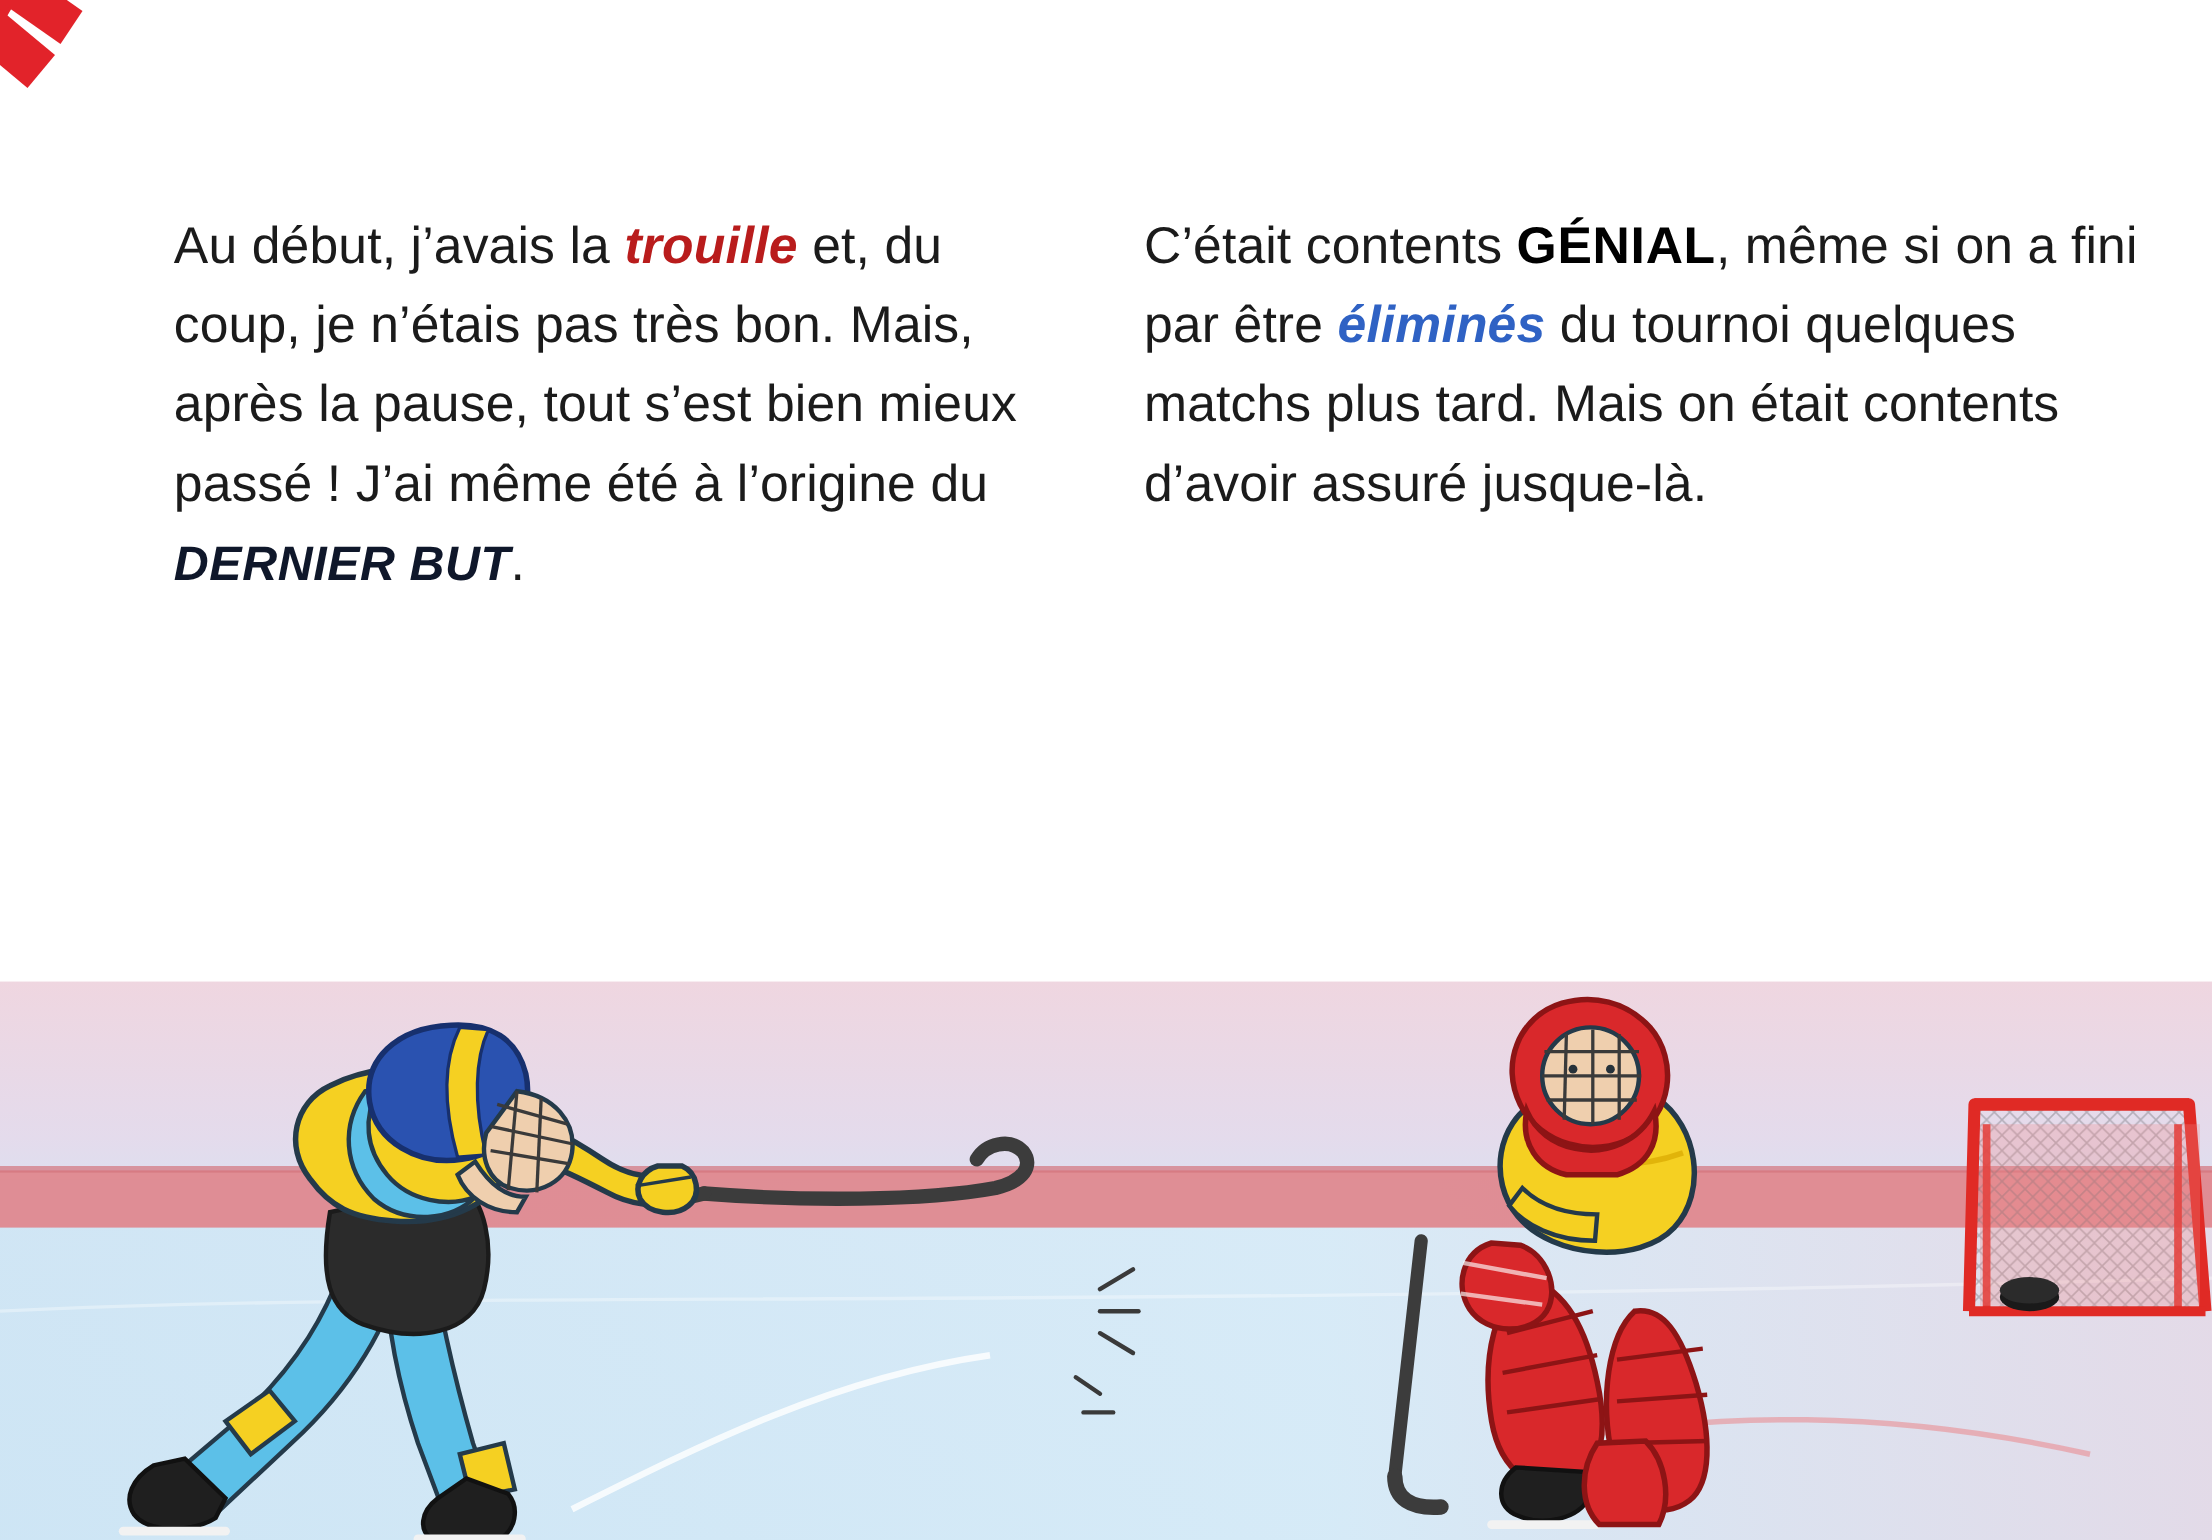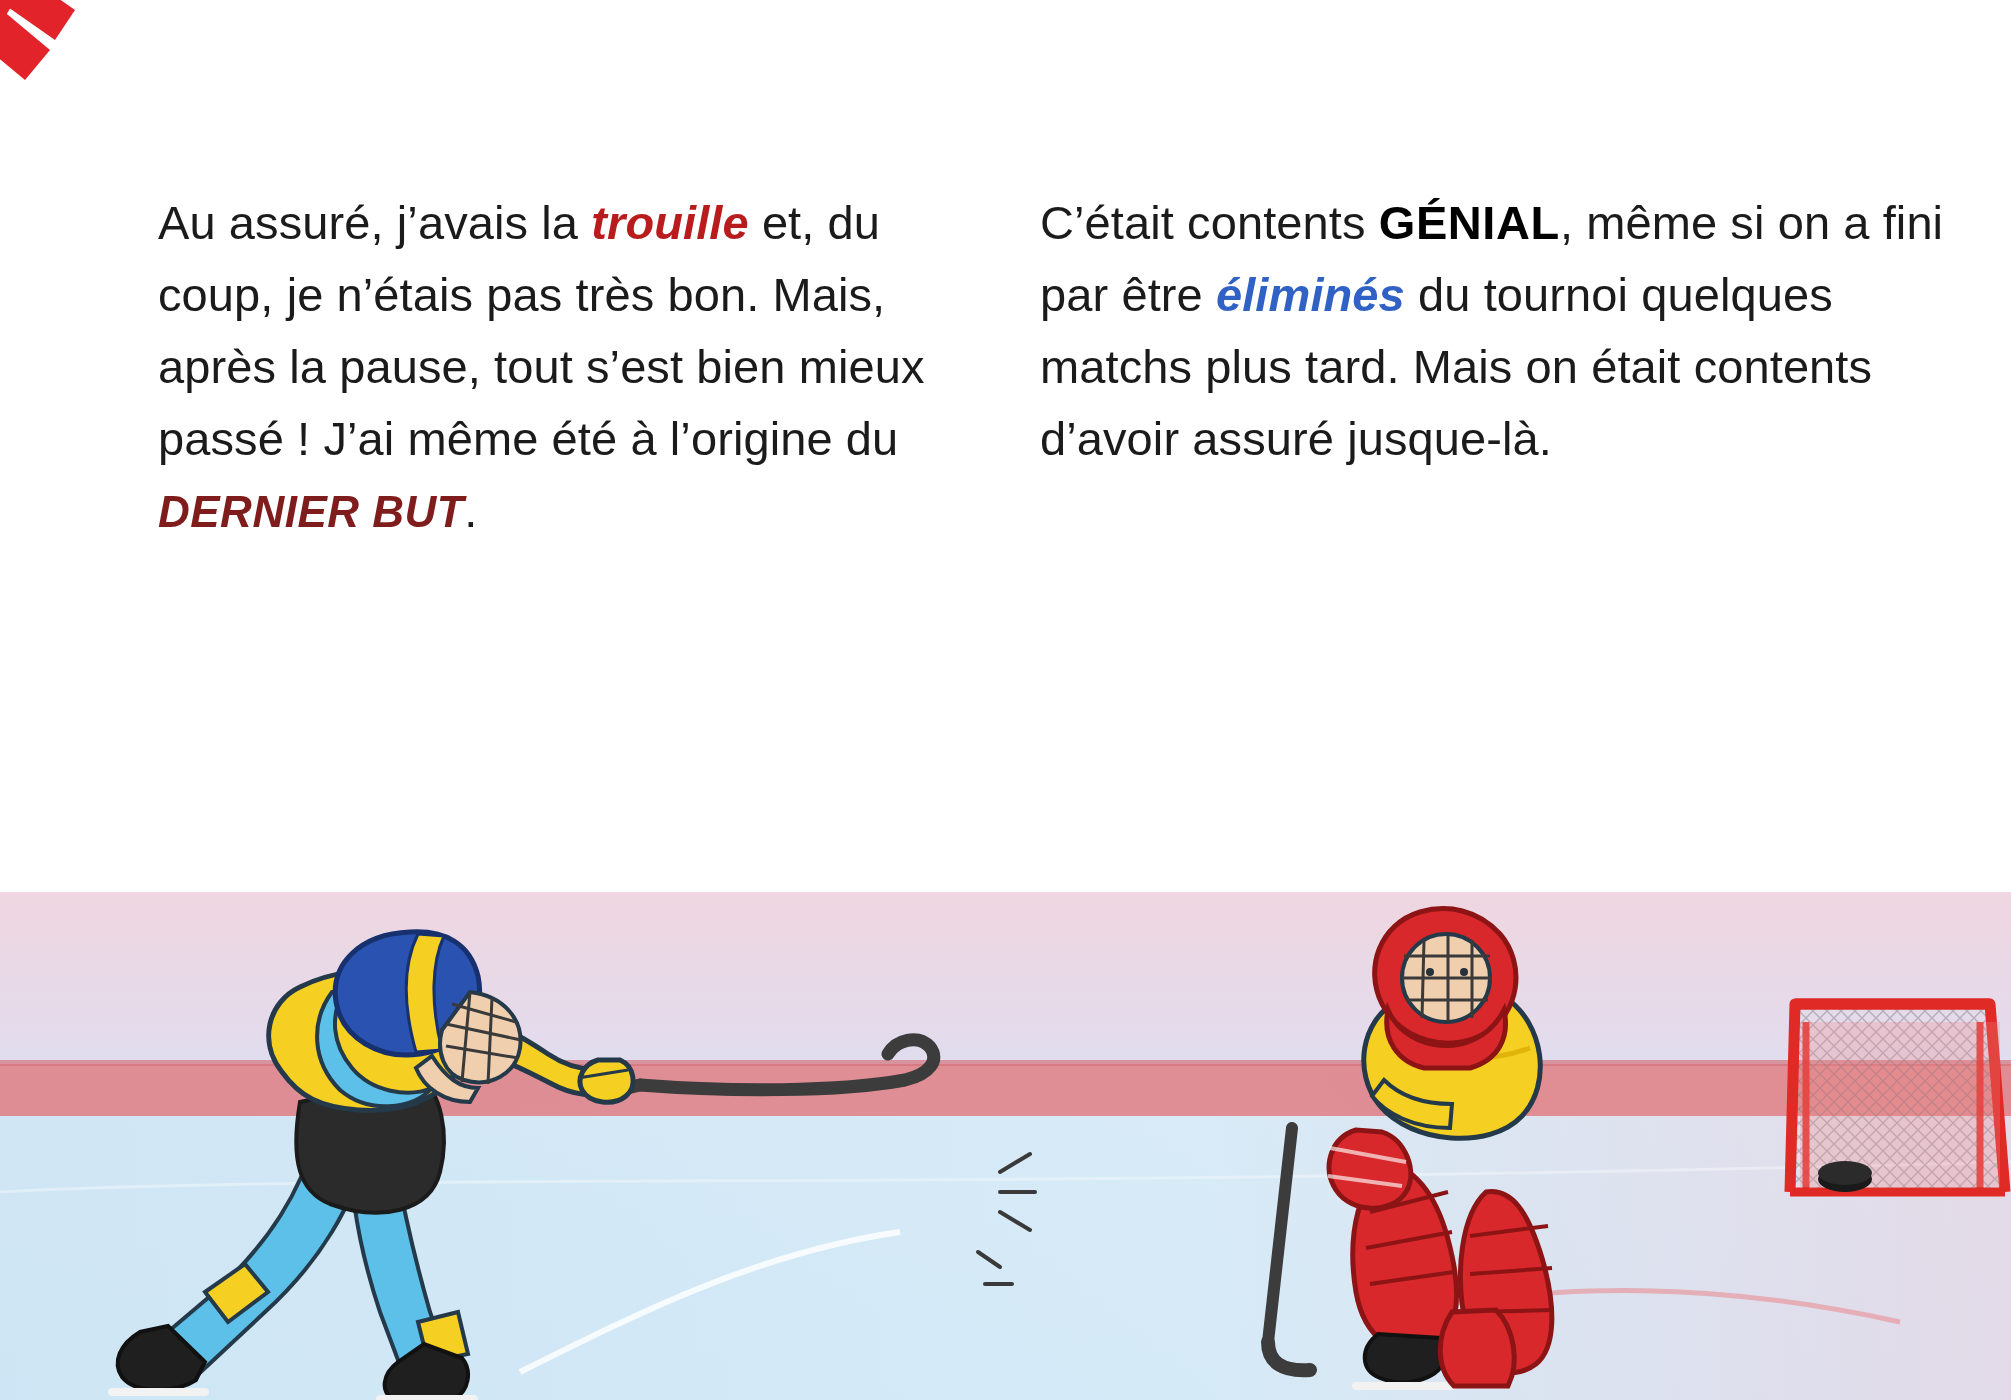--- a/index.html
+++ b/index.html
@@ -49,21 +49,21 @@
     font-weight: 400;
   }
 
   
   .w-trouille {
     color: #b91c1c;
     font-style: italic;
     font-weight: 700;
   }
   .w-dernierbut {
-    color: #7f1d1d;
+    color: #0f172a;
     font-weight: 700;
     font-style: italic;
     font-size: 44px;
     letter-spacing: 0.5px;
   }
   .w-genial {
     color: #000000;
     font-weight: 700;
     letter-spacing: 0.6px;
   }
@@ -95,21 +95,21 @@
       <path d="M60,60 L120,110 L95,140 L35,90 Z"></path>
       <path d="M95,35 L145,70 L125,100 L75,65 Z"></path>
     </g>
   </svg>
 </div>
 
 <div class="text-area">
 
   <div class="column left">
     <p class="para">
-      <span>Au assuré, j’avais la </span><span class="w-trouille">trouille</span><span> et, du coup, je n’étais pas très bon. Mais, après la pause, tout s’est bien mieux passé ! J’ai même été à l’origine du </span><span class="w-dernierbut">DERNIER BUT</span><span>.</span>
+      <span>Au début, j’avais la </span><span class="w-trouille">trouille</span><span> et, du coup, je n’étais pas très bon. Mais, après la pause, tout s’est bien mieux passé ! J’ai même été à l’origine du </span><span class="w-dernierbut">DERNIER BUT</span><span>.</span>
     </p>
   </div>
 
   <div class="column right">
     <p class="para">
       <span>C’était contents </span><span class="w-genial">GÉNIAL</span><span>, même si on a fini par être </span><span class="w-elimines">éliminés</span><span> du tournoi quelques matchs plus tard. Mais on était contents d’avoir assuré jusque-là.</span>
     </p>
   </div>
 
 </div>

